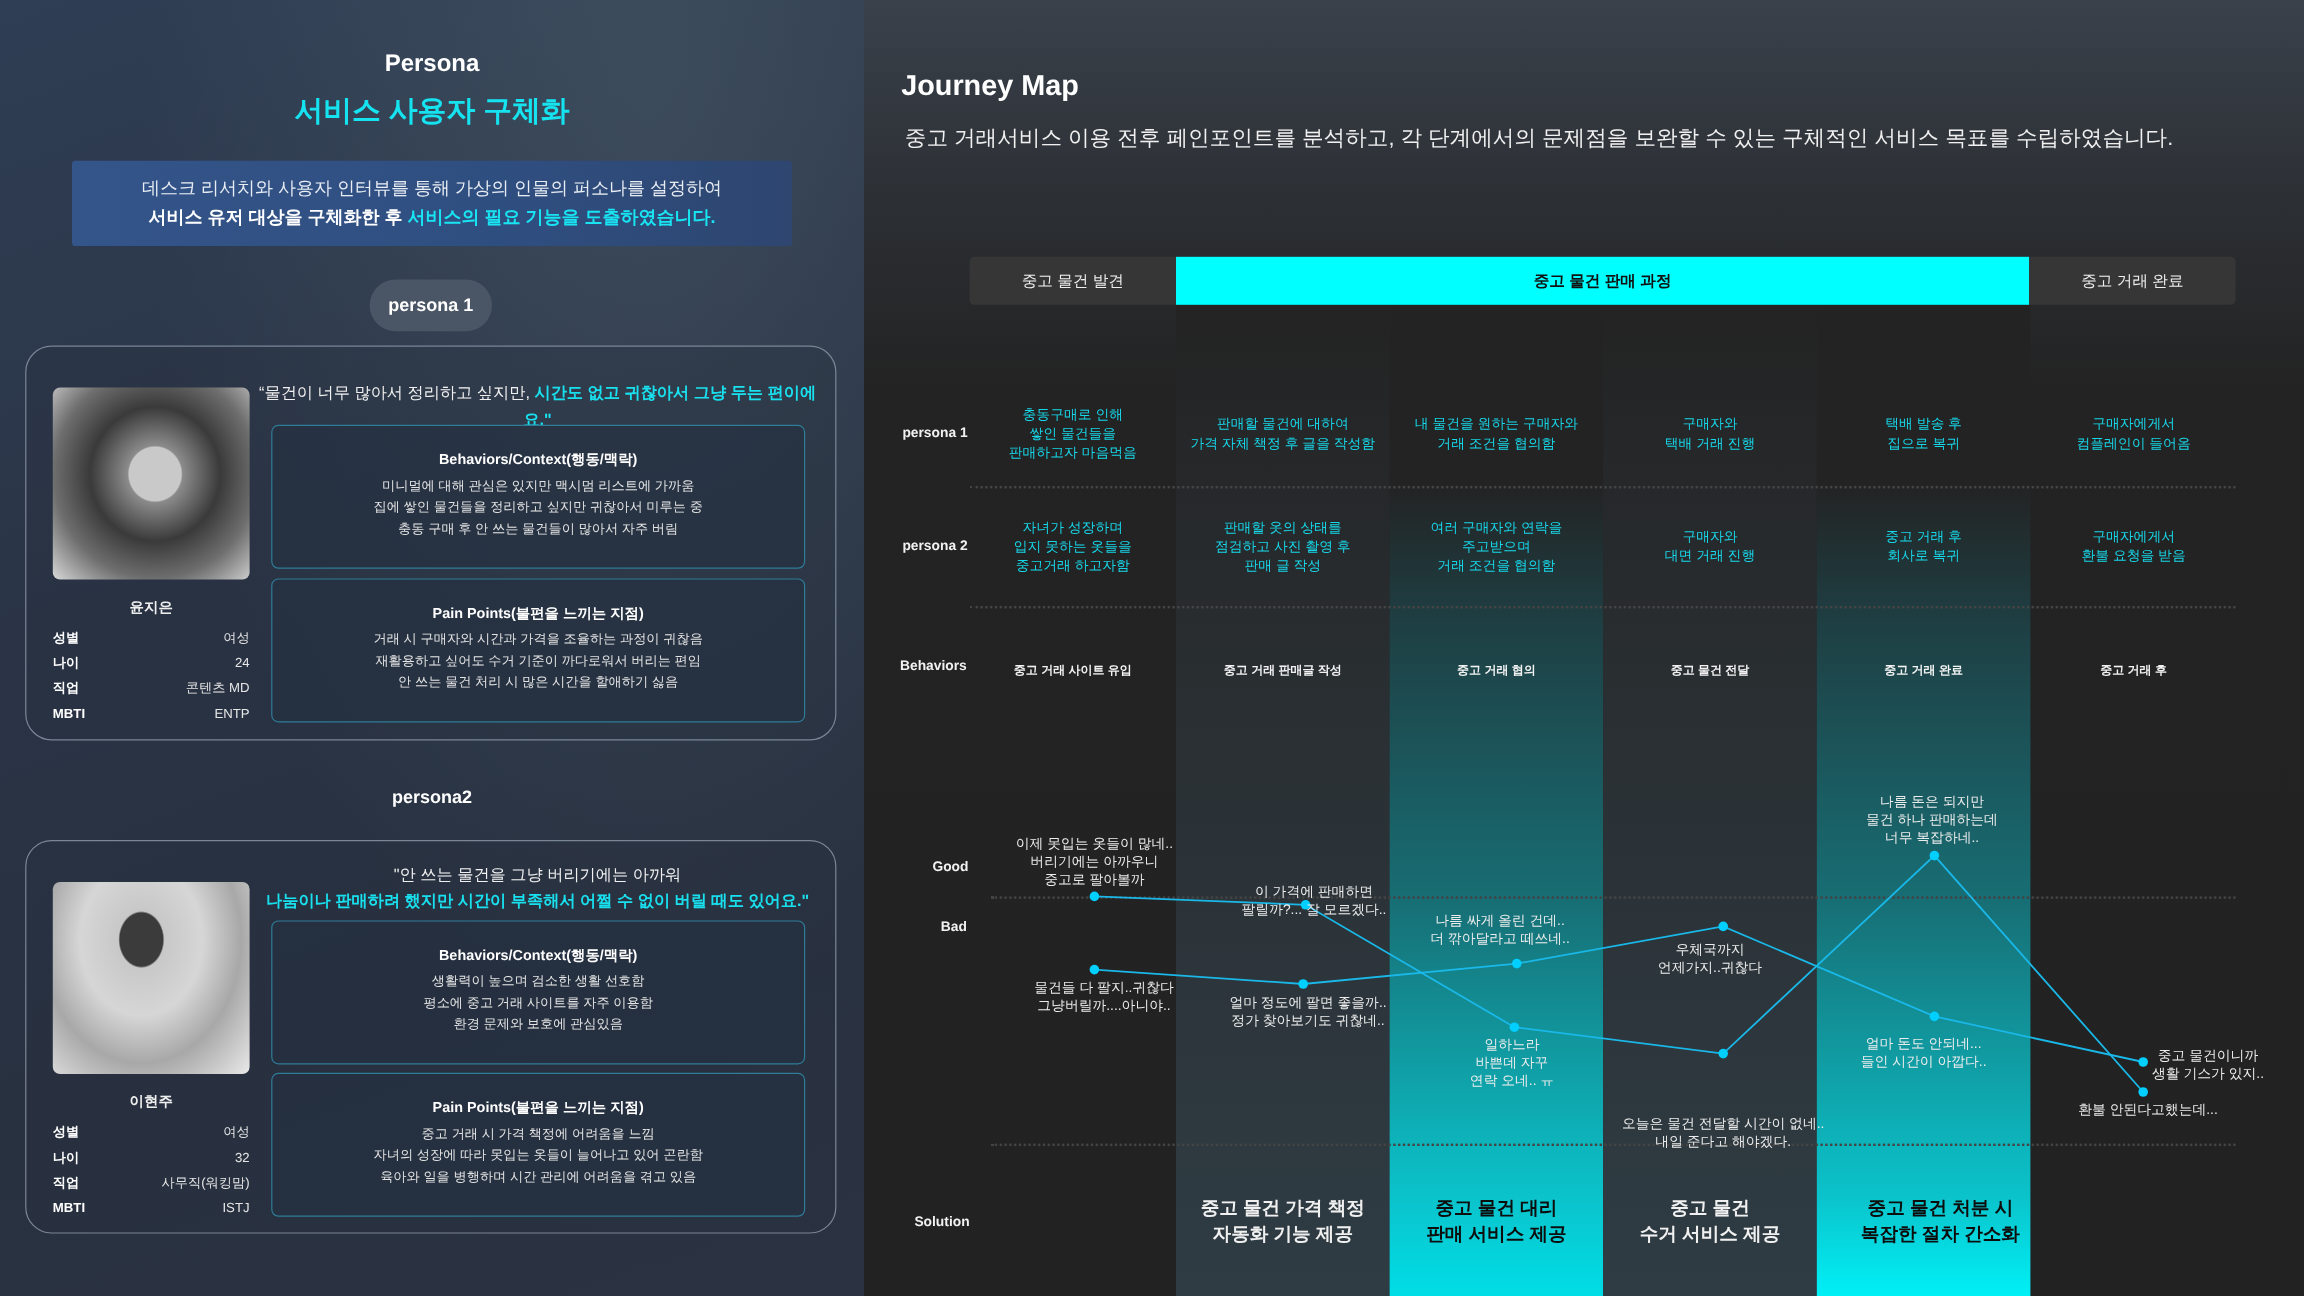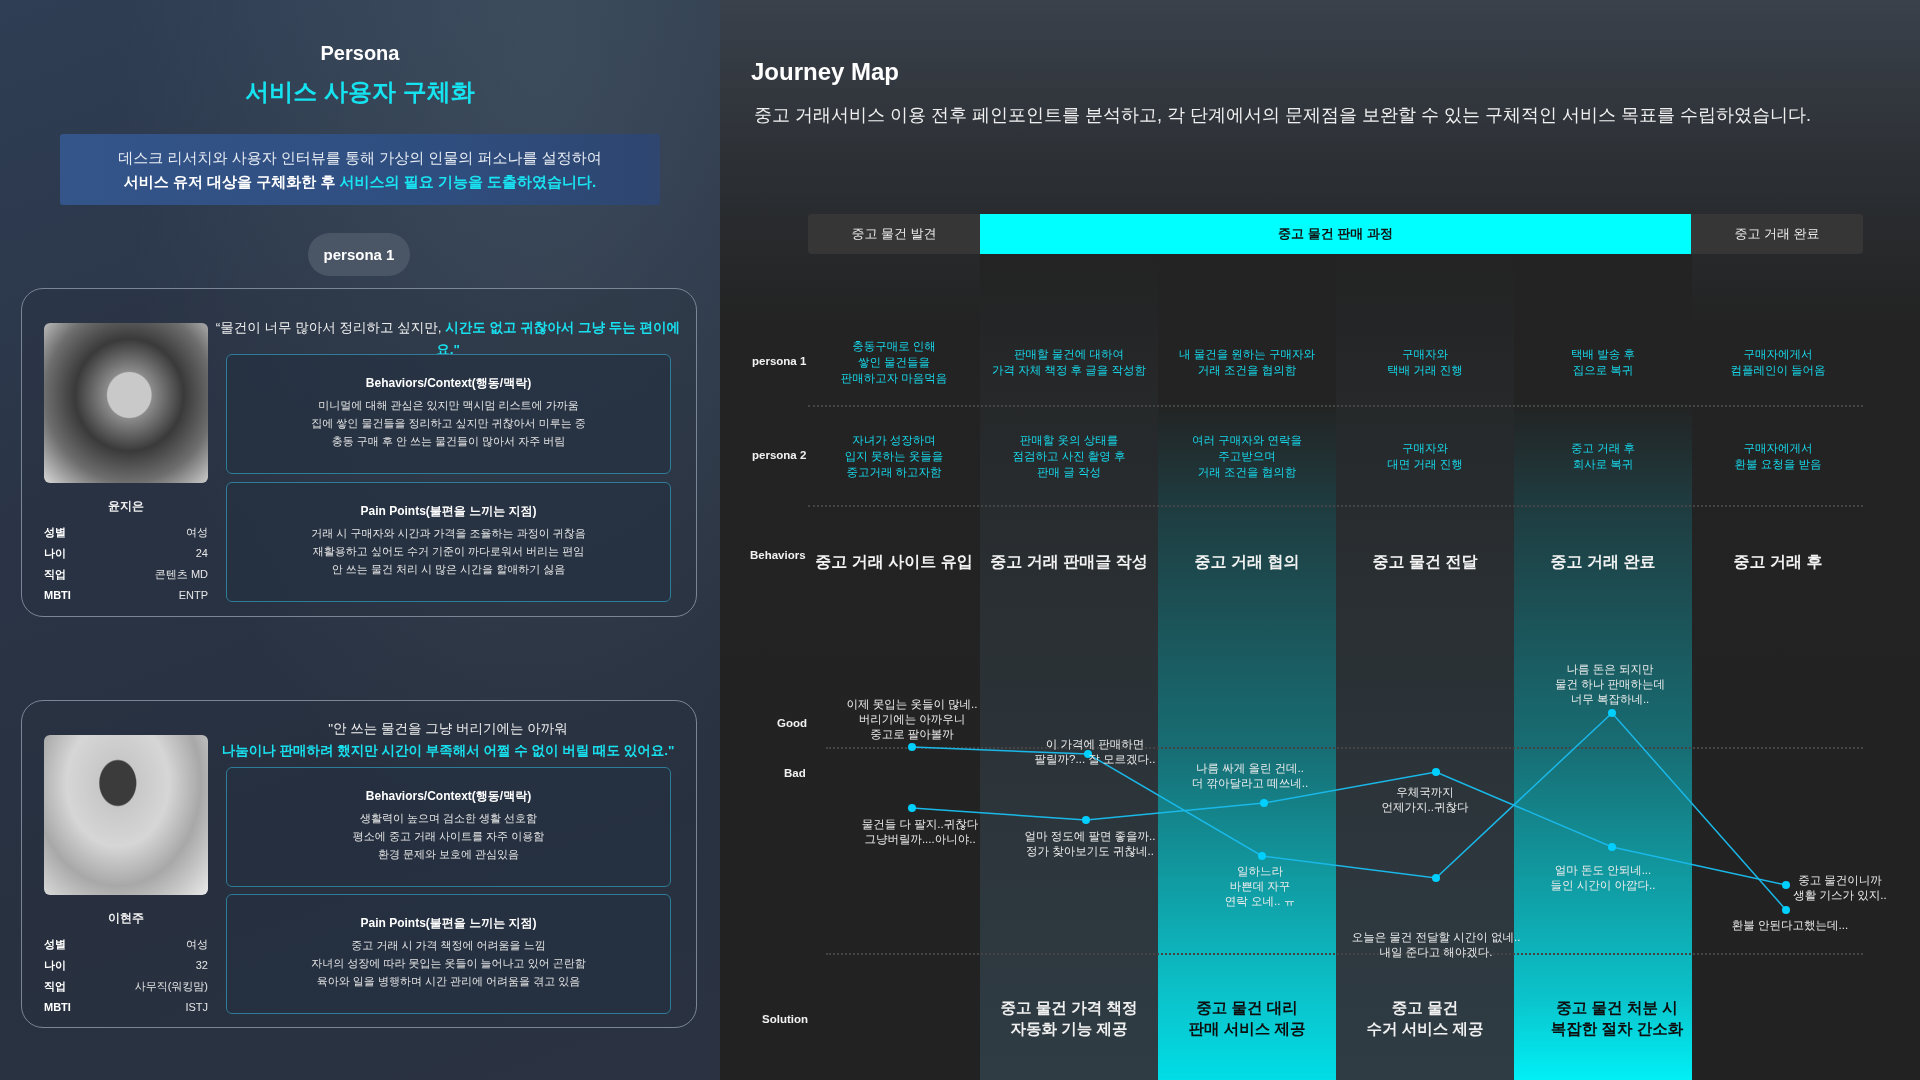--- a/index.html
+++ b/index.html
@@ -56,21 +56,21 @@
 
   .col { position: absolute; top: 254px; height: 826px; }
   .c1 { left: 260px; width: 178px; background: linear-gradient(180deg, #232323 0%, #2a3034 45%, #2f3c44 100%); }
   .c2 { left: 438px; width: 178px; background: linear-gradient(180deg, #232323 0%, #232323 18%, #1f3b3f 30%, #176e74 60%, #0bc3cb 90%, #00dde6 100%); }
   .c3 { left: 616px; width: 178px; background: linear-gradient(180deg, #232323 0%, #2a3034 45%, #2f3c44 100%); }
   .c4 { left: 794px; width: 178px; background: linear-gradient(180deg, #232323 0%, #232323 18%, #1f3b3f 30%, #176e74 60%, #0bc3cb 90%, #00f0f6 100%); }
 
   .rowlabel { position: absolute; left: 32px; font-size: 11.5px; font-weight: bold; color: #f2f2f2; }
   .dots { position: absolute; height: 0; border-top: 2px dotted #444; }
   .cell { position: absolute; text-align: center; font-size: 11.5px; line-height: 16px; color: #17d7ea; }
-  .beh { position: absolute; text-align: center; font-size: 16px; font-weight: bold; color: #f2f2f2; }
+  .beh { position: absolute; text-align: center; font-size: 10px; font-weight: bold; color: #f2f2f2; }
   .emo { position: absolute; text-align: center; font-size: 11.5px; line-height: 15px; color: #ececec; }
   .sol { position: absolute; text-align: center; font-size: 15.5px; line-height: 21px; font-weight: bold; }
   .chart { position: absolute; left: 0; top: 0; }
 </style>
 </head>
 <body>
 
 <div class="left">
   <div class="p-title">Persona</div>
   <div class="p-sub">서비스 사용자 구체화</div>
@@ -110,20 +110,21 @@
       <div class="bl">충동 구매 후 안 쓰는 물건들이 많아서 자주 버림</div>
     </div>
     <div class="box" style="top:193px;">
       <div class="bt">Pain Points(불편을 느끼는 지점)</div>
       <div class="bl">거래 시 구매자와 시간과 가격을 조율하는 과정이 귀찮음</div>
       <div class="bl">재활용하고 싶어도 수거 기준이 까다로워서 버리는 편임</div>
       <div class="bl">안 쓰는 물건 처리 시 많은 시간을 할애하기 싫음</div>
     </div>
   </div>
 
+  <div class="p2-label">persona2</div>
 
   <div class="card card2">
     <div class="photo photo2"></div>
     <div class="pname">이현주</div>
     <div class="stats">
       <div class="stat">
           <span class="k">성별</span>
           <span class="v">여성</span>
         </div>
       <div class="stat">

